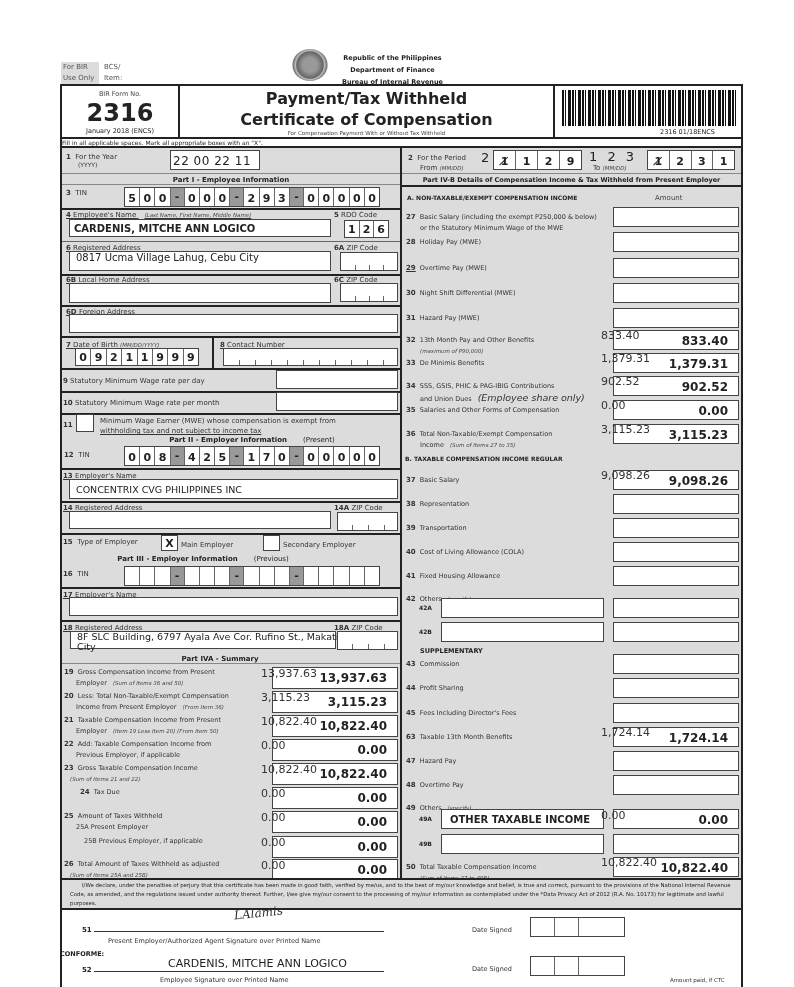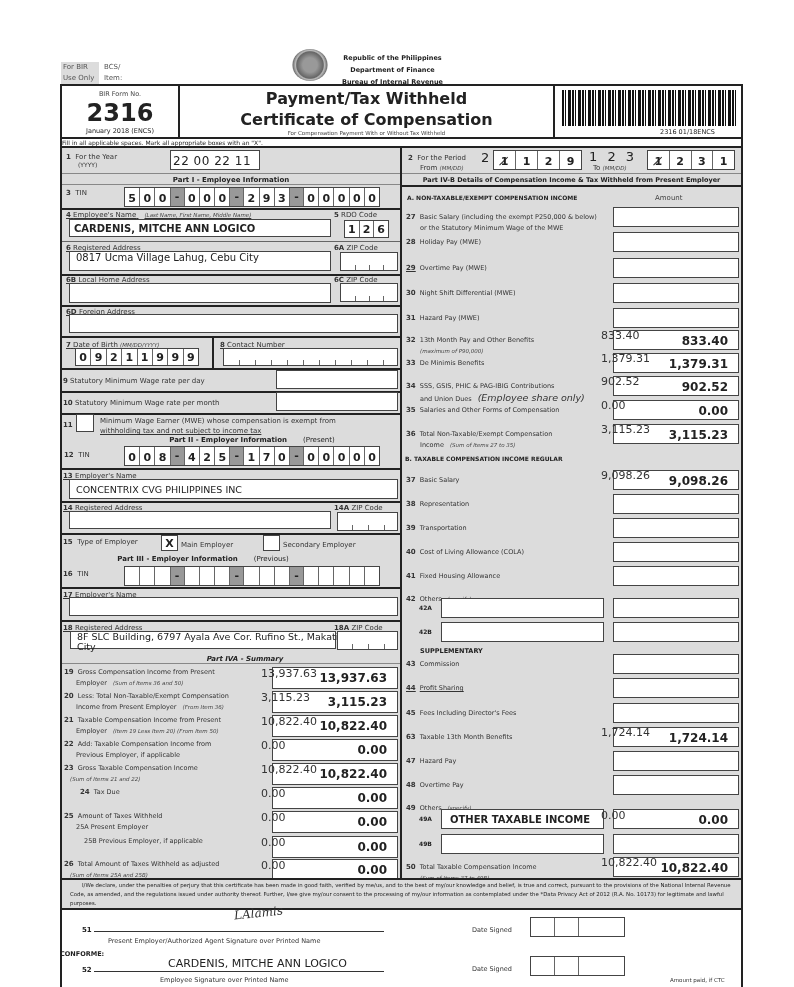--- a/index.html
+++ b/index.html
@@ -228,21 +228,21 @@
   <div>8F SLC Building, 6797 Ayala Ave Cor. Rufino St., Makati</div>
   <div>City</div>
 </div>
 <div class="abs lbl" style="left:334px;top:624px;"><span class="num">18A</span> <span>ZIP Code</span></div>
 <div class="box" style="left:337px;top:631px;width:61px;height:19px;">
     <div class="tick" style="left:14px"></div>
     <div class="tick" style="left:30px"></div>
     <div class="tick" style="left:46px"></div>
   </div>
 
-<div class="sec" style="left:76px;top:655px;width:338px;font-style:italic;">Part IVA - Summary</div>
+<div class="sec" style="left:51px;top:655px;width:338px;">Part IVA - Summary</div>
 <div class="hline" style="left:62px;top:663px;width:338px;height:1px;background:#888;"></div>
 
 <div id="p4a">
     <div class="abs lbl" style="left: 64px; top: 667px; line-height: 11px; font-size: 6.5px;"><span class="num" style="margin-right: 4px;">19</span><span>Gross Compensation Income from Present</span><br><span style="margin-left: 12px;">Employer</span><span class="it" style="margin-left: 6px;">(Sum of Items 36 and 50)</span></div>
     <div class="amtbox" style="left: 272px; top: 667px; width: 126px; height: 22px;">13,937.63</div>
     <div class="pre" style="left: 261px; top: 667px;">13,937.63</div>
     <div class="abs lbl" style="left: 64px; top: 691px; line-height: 11px; font-size: 6.5px;"><span class="num" style="margin-right: 4px;">20</span><span>Less: Total Non-Taxable/Exempt Compensation</span><br><span style="margin-left: 12px;">Income from Present Employer</span><span class="it" style="margin-left: 6px;">(From Item 36)</span></div>
     <div class="amtbox" style="left: 272px; top: 691px; width: 126px; height: 22px;">3,115.23</div>
     <div class="pre" style="left: 261px; top: 691px;">3,115.23</div>
     <div class="abs lbl" style="left: 64px; top: 715px; line-height: 11px; font-size: 6.5px;"><span class="num" style="margin-right: 4px;">21</span><span>Taxable Compensation Income from Present</span><br><span style="margin-left: 12px;">Employer</span><span class="it" style="margin-left: 6px;">(Item 19 Less Item 20) (From Item 50)</span></div>
@@ -334,21 +334,21 @@
     <div class="amtbox" style="left: 613px; top: 566px; width: 126px; height: 20px;"></div>
     <div class="abs lbl" style="left: 406px; top: 594px; line-height: 11px; font-size: 6.5px;"><span class="num" style="margin-right: 4px;">42</span><span>Others</span><span class="it" style="margin-left: 6px;">(specify)</span></div>
     <div class="abs num" style="left: 419px; top: 604px; font-size: 6px;">42A</div>
     <div class="box" style="left: 441px; top: 598px; width: 163px; height: 20px; font-weight: bold; font-size: 10px; padding-left: 8px; line-height: 20px;"></div>
     <div class="amtbox" style="left: 613px; top: 598px; width: 126px; height: 20px;"></div>
     <div class="abs num" style="left: 419px; top: 628px; font-size: 6px;">42B</div>
     <div class="box" style="left: 441px; top: 622px; width: 163px; height: 20px; font-weight: bold; font-size: 10px; padding-left: 8px; line-height: 20px;"></div>
     <div class="amtbox" style="left: 613px; top: 622px; width: 126px; height: 20px;"></div>
     <div class="abs lbl" style="left: 406px; top: 659px; line-height: 11px; font-size: 6.5px;"><span class="num" style="margin-right: 4px;">43</span><span>Commission</span></div>
     <div class="amtbox" style="left: 613px; top: 654px; width: 126px; height: 20px;"></div>
-    <div class="abs lbl" style="left: 406px; top: 683px; line-height: 11px; font-size: 6.5px; text-decoration: underline;"><span class="num" style="margin-right: 4px;">44</span><span>Profit Sharing</span></div>
+    <div class="abs lbl" style="left: 406px; top: 683px; line-height: 11px; font-size: 6.5px;"><span class="num" style="margin-right: 4px;">44</span><span>Profit Sharing</span></div>
     <div class="amtbox" style="left: 613px; top: 678px; width: 126px; height: 20px;"></div>
     <div class="abs lbl" style="left: 406px; top: 708px; line-height: 11px; font-size: 6.5px;"><span class="num" style="margin-right: 4px;">45</span><span>Fees Including Director's Fees</span></div>
     <div class="amtbox" style="left: 613px; top: 703px; width: 126px; height: 20px;"></div>
     <div class="abs lbl" style="left: 406px; top: 732px; line-height: 11px; font-size: 6.5px;"><span class="num" style="margin-right: 4px;">63</span><span>Taxable 13th Month Benefits</span></div>
     <div class="amtbox" style="left: 613px; top: 727px; width: 126px; height: 20px;">1,724.14</div>
     <div class="pre" style="left: 601px; top: 726px;">1,724.14</div>
     <div class="abs lbl" style="left: 406px; top: 756px; line-height: 11px; font-size: 6.5px;"><span class="num" style="margin-right: 4px;">47</span><span>Hazard Pay</span></div>
     <div class="amtbox" style="left: 613px; top: 751px; width: 126px; height: 20px;"></div>
     <div class="abs lbl" style="left: 406px; top: 780px; line-height: 11px; font-size: 6.5px;"><span class="num" style="margin-right: 4px;">48</span><span>Overtime Pay</span></div>
     <div class="amtbox" style="left: 613px; top: 775px; width: 126px; height: 20px;"></div>

